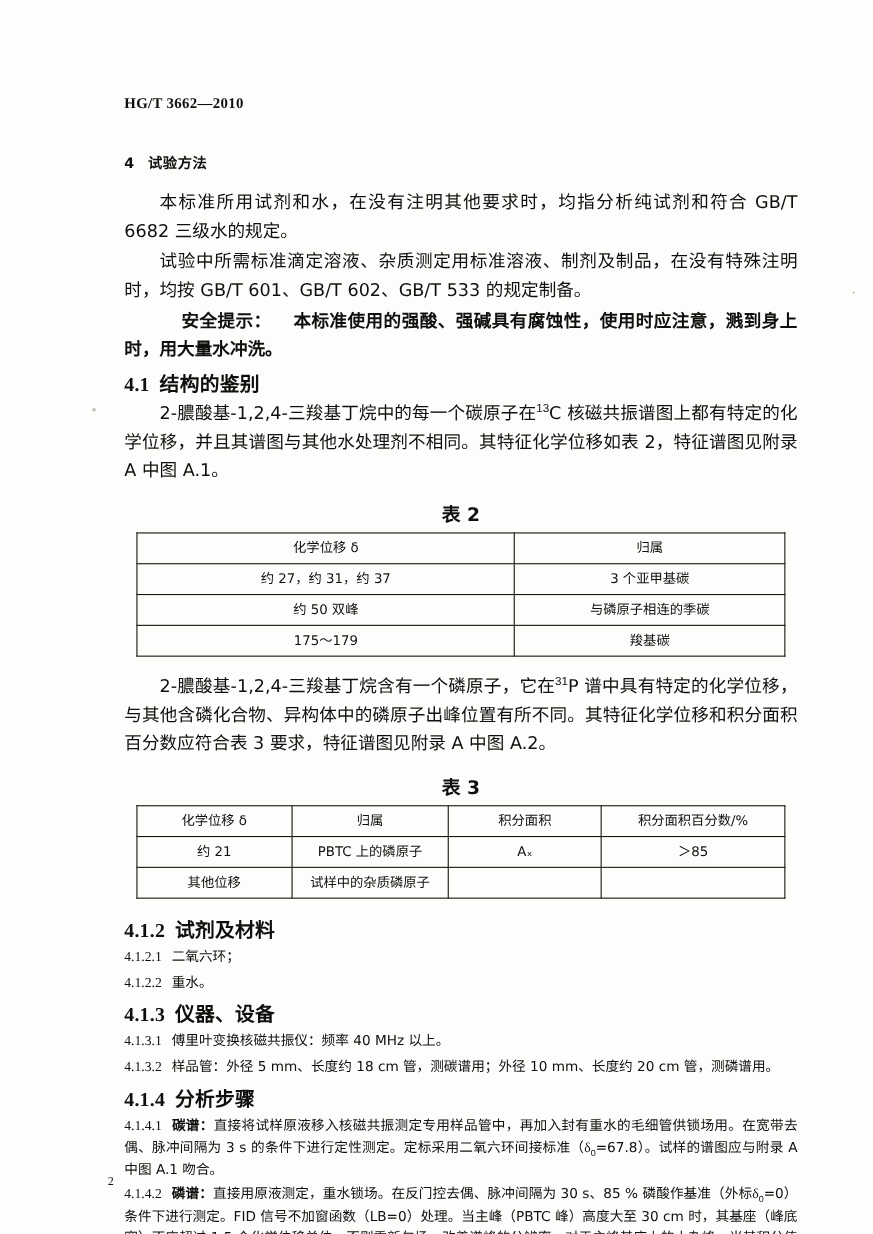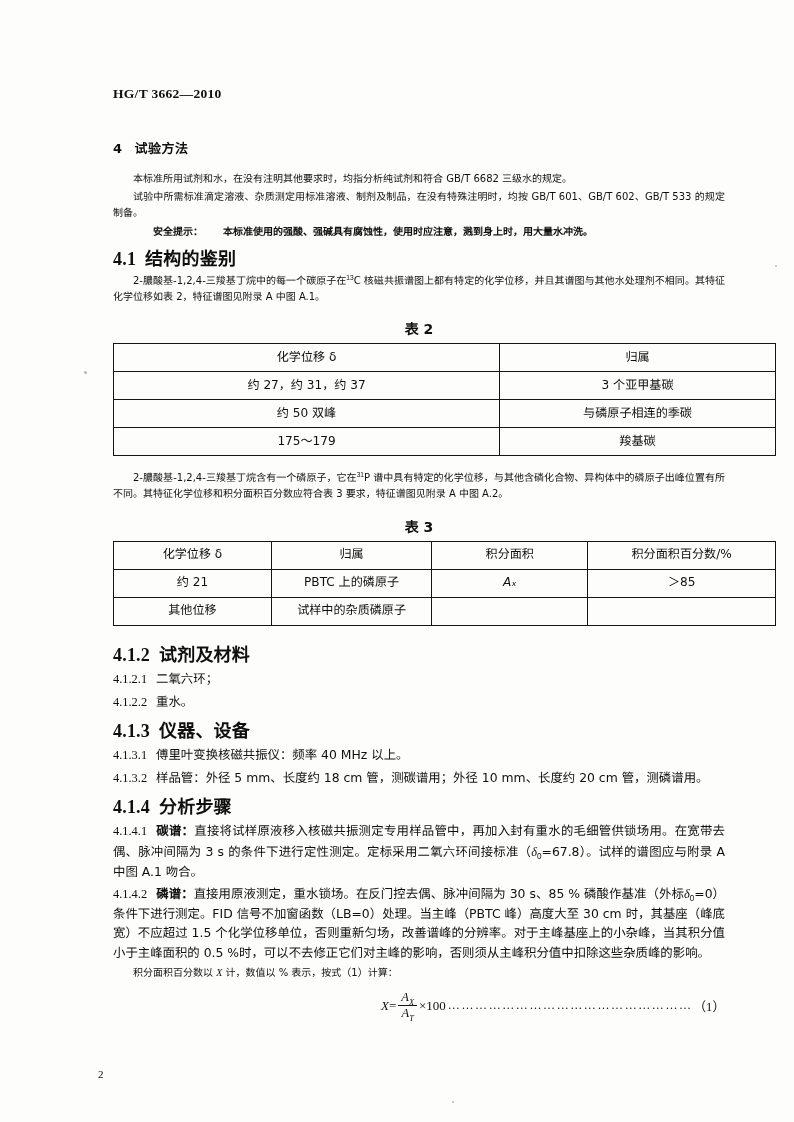--- a/index.html
+++ b/index.html
@@ -68,45 +68,45 @@
     font-family: "Liberation Serif", serif;
     margin-right: 9px;
   }
   .clause-item .lead {
     font-weight: bold;
   }
 
   
   p.body {
     font-family: "DejaVu Sans", "Liberation Sans", sans-serif;
-    font-size: 10px;
+    font-size: 16px;
     line-height: 1.62;
     margin: 0 0 2px 0;
     text-align: justify;
     text-justify: inter-ideograph;
     text-indent: 2em;
   }
   p.body.tight { margin-bottom: 0; }
   .bold { font-weight: bold; margin-left: 20px; }
   sup { font-size: 0.66em; vertical-align: super; line-height: 0; }
   sub { font-size: 0.66em; vertical-align: sub; line-height: 0; }
   .lat { font-family: Liberation Sans, sans-serif; }
-  .ital { font-style: italic; font-family: "Liberation Serif", serif; }
+  .ital { font-family: "Liberation Serif", serif; }
 
   
   .table-caption {
     text-align: center;
     font-family: "DejaVu Sans", "Liberation Sans", sans-serif;
     font-weight: bold;
-    font-size: 14px;
+    font-size: 17px;
     margin: 13px 0 5px 0;
   }
   table.std {
     border-collapse: collapse;
-    width: 663px;
+    width: 590px;
     margin: 0 auto;
     table-layout: fixed;
   }
   table.std td {
     border: 1px solid #16150f;
     text-align: center;
     font-family: "DejaVu Sans", "Liberation Sans", sans-serif;
     font-size: 12.1px;
     height: 25px;
     padding: 1px 3px;

